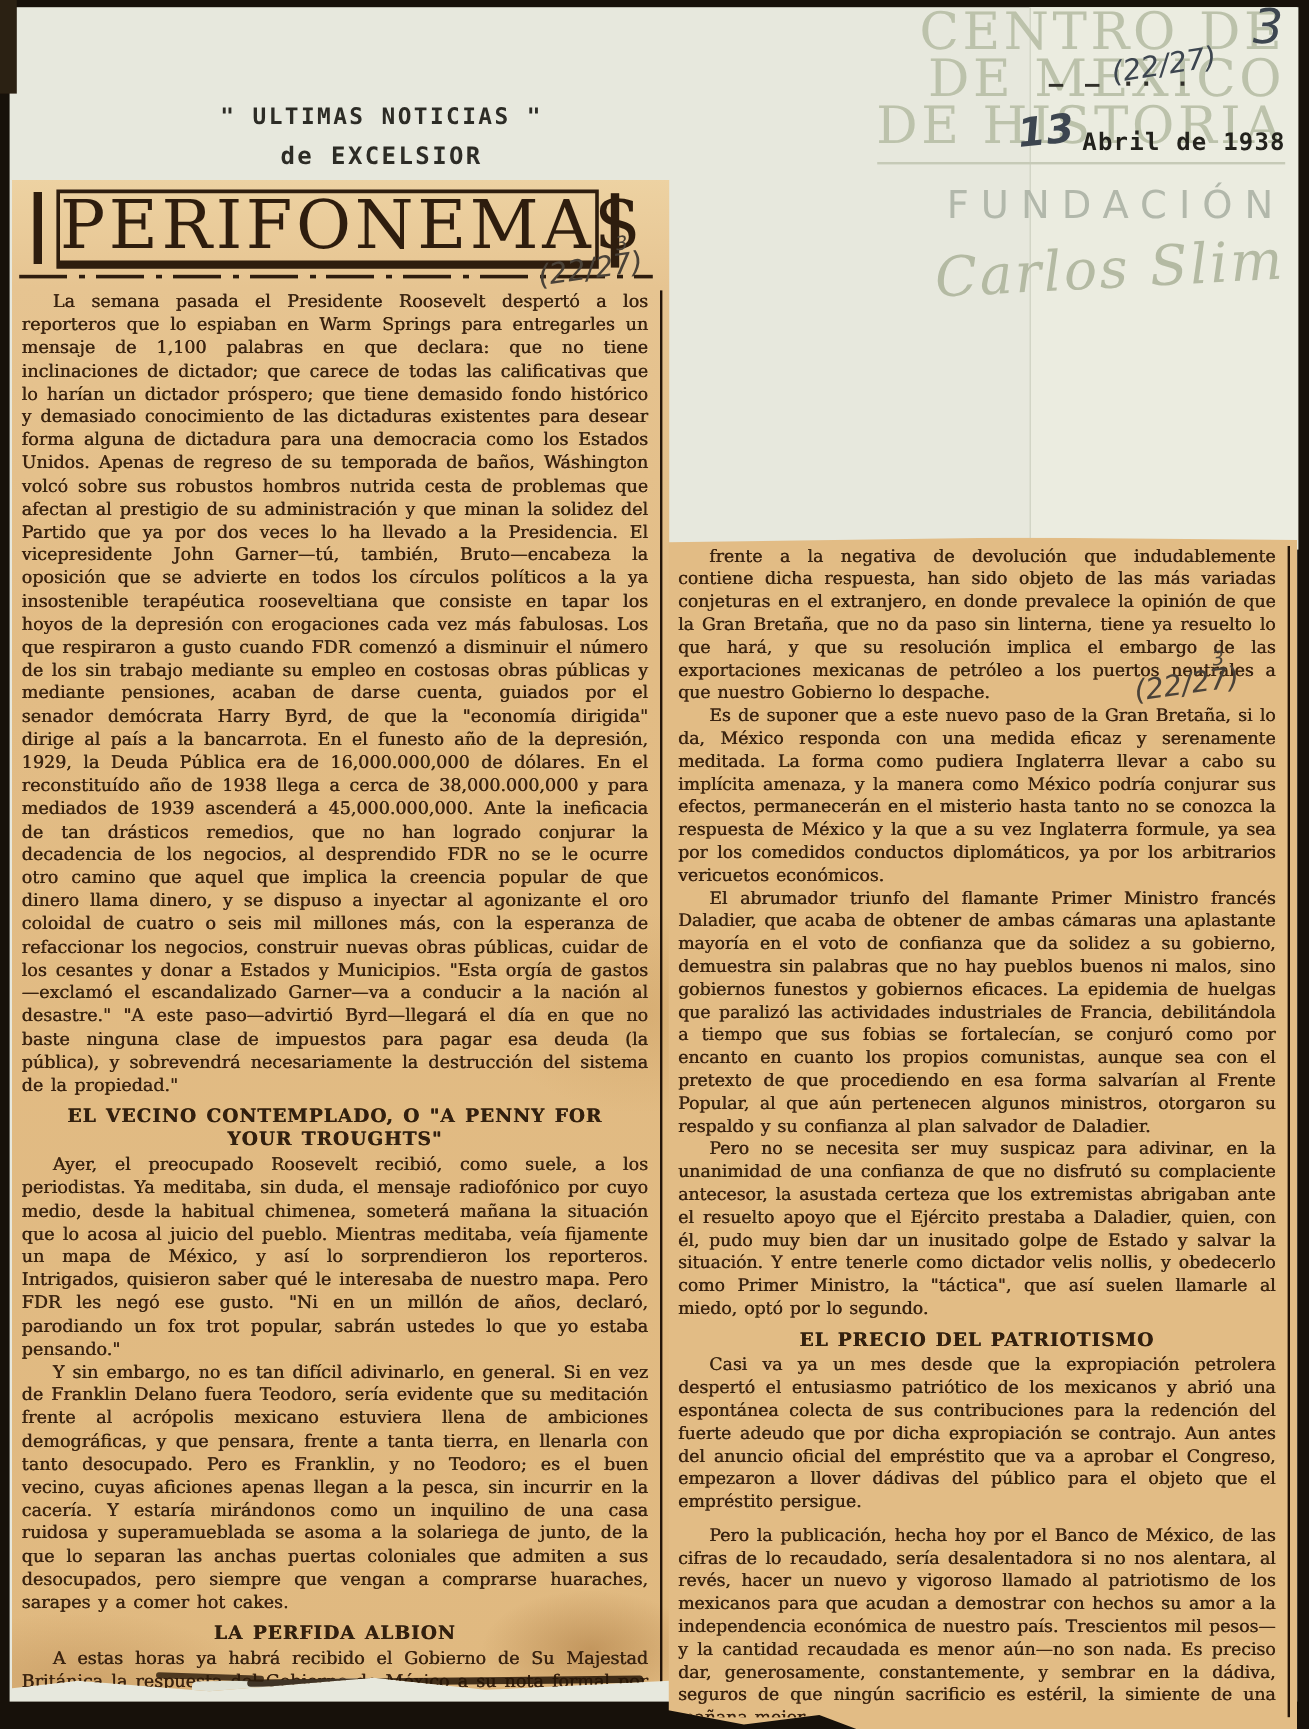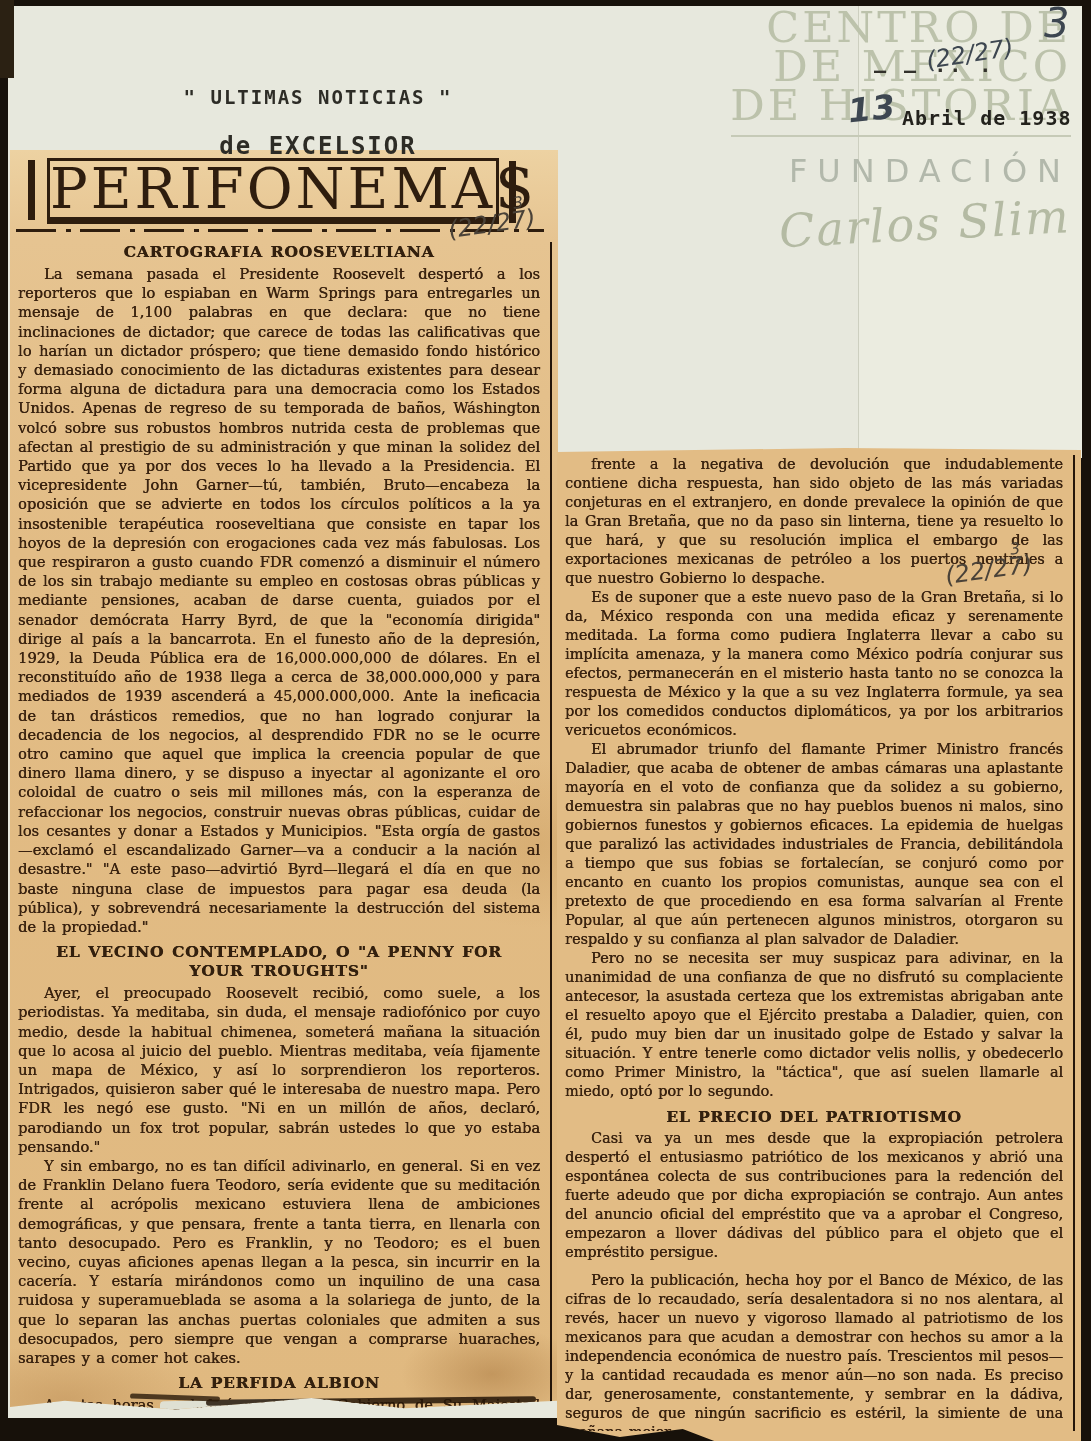--- a/index.html
+++ b/index.html
@@ -14,21 +14,21 @@
   .watermark{position:absolute;right:20px;top:8px;text-align:right;color:#b7bda4;z-index:3;pointer-events:none;}
   .wm-serif{font-family:"DejaVu Serif",serif;font-size:43px;line-height:39px;letter-spacing:3px;color:#bcc2ab;}
   .wm-rule{margin:10px 0 0 auto;width:340px;border-top:2px solid #c6cab7;}
   .wm-fund{font-family:"DejaVu Sans",sans-serif;font-size:32px;letter-spacing:10px;color:#b2b8ab;margin-top:15px;}
   .wm-sig{font-family:"DejaVu Serif",serif;font-style:italic;font-size:46px;color:#b4baa3;margin-top:8px;letter-spacing:2px;transform:rotate(-3deg);}
 
   
   .typed{font-family:"DejaVu Sans Mono",monospace;color:#2d2c26;font-weight:bold;}
   .typed-header{position:absolute;left:128px;top:86px;width:380px;text-align:center;z-index:4;}
   .typed-header .l1{font-size:19px;letter-spacing:2px;}
-  .typed-header .l2{font-size:24px;letter-spacing:2px;margin-top:24px;}
+  .typed-header .l2{font-size:20px;letter-spacing:2px;margin-top:10px;}
   .typed-dashes{position:absolute;left:874px;top:58px;font-size:20px;letter-spacing:3px;color:#31302a;z-index:4;}
   .date-line{position:absolute;left:848px;top:94px;font-size:20px;letter-spacing:1px;color:#23221d;z-index:4;white-space:nowrap;}
   .hw{font-family:"DejaVu Sans",sans-serif;font-style:italic;color:#3d4650;}
   .hw-date{font-size:33px;position:relative;top:-5px;margin-right:6px;transform:rotate(-6deg);display:inline-block;}
   .corner-three{position:absolute;left:1044px;top:0px;font-size:40px;z-index:5;}
   .fraction{position:absolute;z-index:6;font-size:24px;white-space:nowrap;}
   .fraction .fr-sup{position:absolute;top:-13px;right:10px;font-size:16px;}
   .fraction-top{left:926px;top:40px;transform:rotate(-9deg);}
   .fraction-left{left:438px;top:60px;transform:rotate(-8deg);color:#4a4238;}
   .fraction-right{left:388px;top:108px;transform:rotate(-8deg);color:#4a4238;}
@@ -122,21 +122,20 @@
       <span class="mast-bar right"></span>
     </div>
     <div class="dash-rule"></div>
 
     <div class="hw fraction fraction-left">
       <span>(22/27)</span>
       <span class="fr-sup">3</span>
     </div>
 
     <div class="col-text">
-      <div class="sec-head first">CARTOGRAFIA ROOSEVELTIANA</div>
       <p>La semana pasada el Presidente Roosevelt despertó a los reporteros que lo espiaban en Warm Springs para entregarles un mensaje de 1,100 palabras en que declara: que no tiene inclinaciones de dictador; que carece de todas las calificativas que lo harían un dictador próspero; que tiene demasido fondo histórico y demasiado conocimiento de las dictaduras existentes para desear forma alguna de dictadura para una democracia como los Estados Unidos. Apenas de regreso de su temporada de baños, Wáshington volcó sobre sus robustos hombros nutrida cesta de problemas que afectan al prestigio de su administración y que minan la solidez del Partido que ya por dos veces lo ha llevado a la Presidencia. El vicepresidente John Garner—tú, también, Bruto—encabeza la oposición que se advierte en todos los círculos políticos a la ya insostenible terapéutica rooseveltiana que consiste en tapar los hoyos de la depresión con erogaciones cada vez más fabulosas. Los que respiraron a gusto cuando FDR comenzó a disminuir el número de los sin trabajo mediante su empleo en costosas obras públicas y mediante pensiones, acaban de darse cuenta, guiados por el senador demócrata Harry Byrd, de que la "economía dirigida" dirige al país a la bancarrota. En el funesto año de la depresión, 1929, la Deuda Pública era de 16,000.000,000 de dólares. En el reconstituído año de 1938 llega a cerca de 38,000.000,000 y para mediados de 1939 ascenderá a 45,000.000,000. Ante la ineficacia de tan drásticos remedios, que no han logrado conjurar la decadencia de los negocios, al desprendido FDR no se le ocurre otro camino que aquel que implica la creencia popular de que dinero llama dinero, y se dispuso a inyectar al agonizante el oro coloidal de cuatro o seis mil millones más, con la esperanza de refaccionar los negocios, construir nuevas obras públicas, cuidar de los cesantes y donar a Estados y Municipios. "Esta orgía de gastos—exclamó el escandalizado Garner—va a conducir a la nación al desastre." "A este paso—advirtió Byrd—llegará el día en que no baste ninguna clase de impuestos para pagar esa deuda (la pública), y sobrevendrá necesariamente la destrucción del sistema de la propiedad."</p>
       <div class="sec-head">EL VECINO CONTEMPLADO, O "A PENNY FOR YOUR TROUGHTS"</div>
       <p>Ayer, el preocupado Roosevelt recibió, como suele, a los periodistas. Ya meditaba, sin duda, el mensaje radiofónico por cuyo medio, desde la habitual chimenea, someterá mañana la situación que lo acosa al juicio del pueblo. Mientras meditaba, veía fijamente un mapa de México, y así lo sorprendieron los reporteros. Intrigados, quisieron saber qué le interesaba de nuestro mapa. Pero FDR les negó ese gusto. "Ni en un millón de años, declaró, parodiando un fox trot popular, sabrán ustedes lo que yo estaba pensando."</p>
       <p>Y sin embargo, no es tan difícil adivinarlo, en general. Si en vez de Franklin Delano fuera Teodoro, sería evidente que su meditación frente al acrópolis mexicano estuviera llena de ambiciones demográficas, y que pensara, frente a tanta tierra, en llenarla con tanto desocupado. Pero es Franklin, y no Teodoro; es el buen vecino, cuyas aficiones apenas llegan a la pesca, sin incurrir en la cacería. Y estaría mirándonos como un inquilino de una casa ruidosa y superamueblada se asoma a la solariega de junto, de la que lo separan las anchas puertas coloniales que admiten a sus desocupados, pero siempre que vengan a comprarse huaraches, sarapes y a comer hot cakes.</p>
       <div class="sec-head">LA PERFIDA ALBION</div>
       <p>A estas horas ya habrá recibido el Gobierno de Su Majestad Británica la respuesta del Gobierno de México a su nota formal por la expropiación de "El Aguila". Los pasos que haya de dar</p>
     </div>
 
     <div class="tear-patch"></div>
     <div class="ink-smear"></div>

